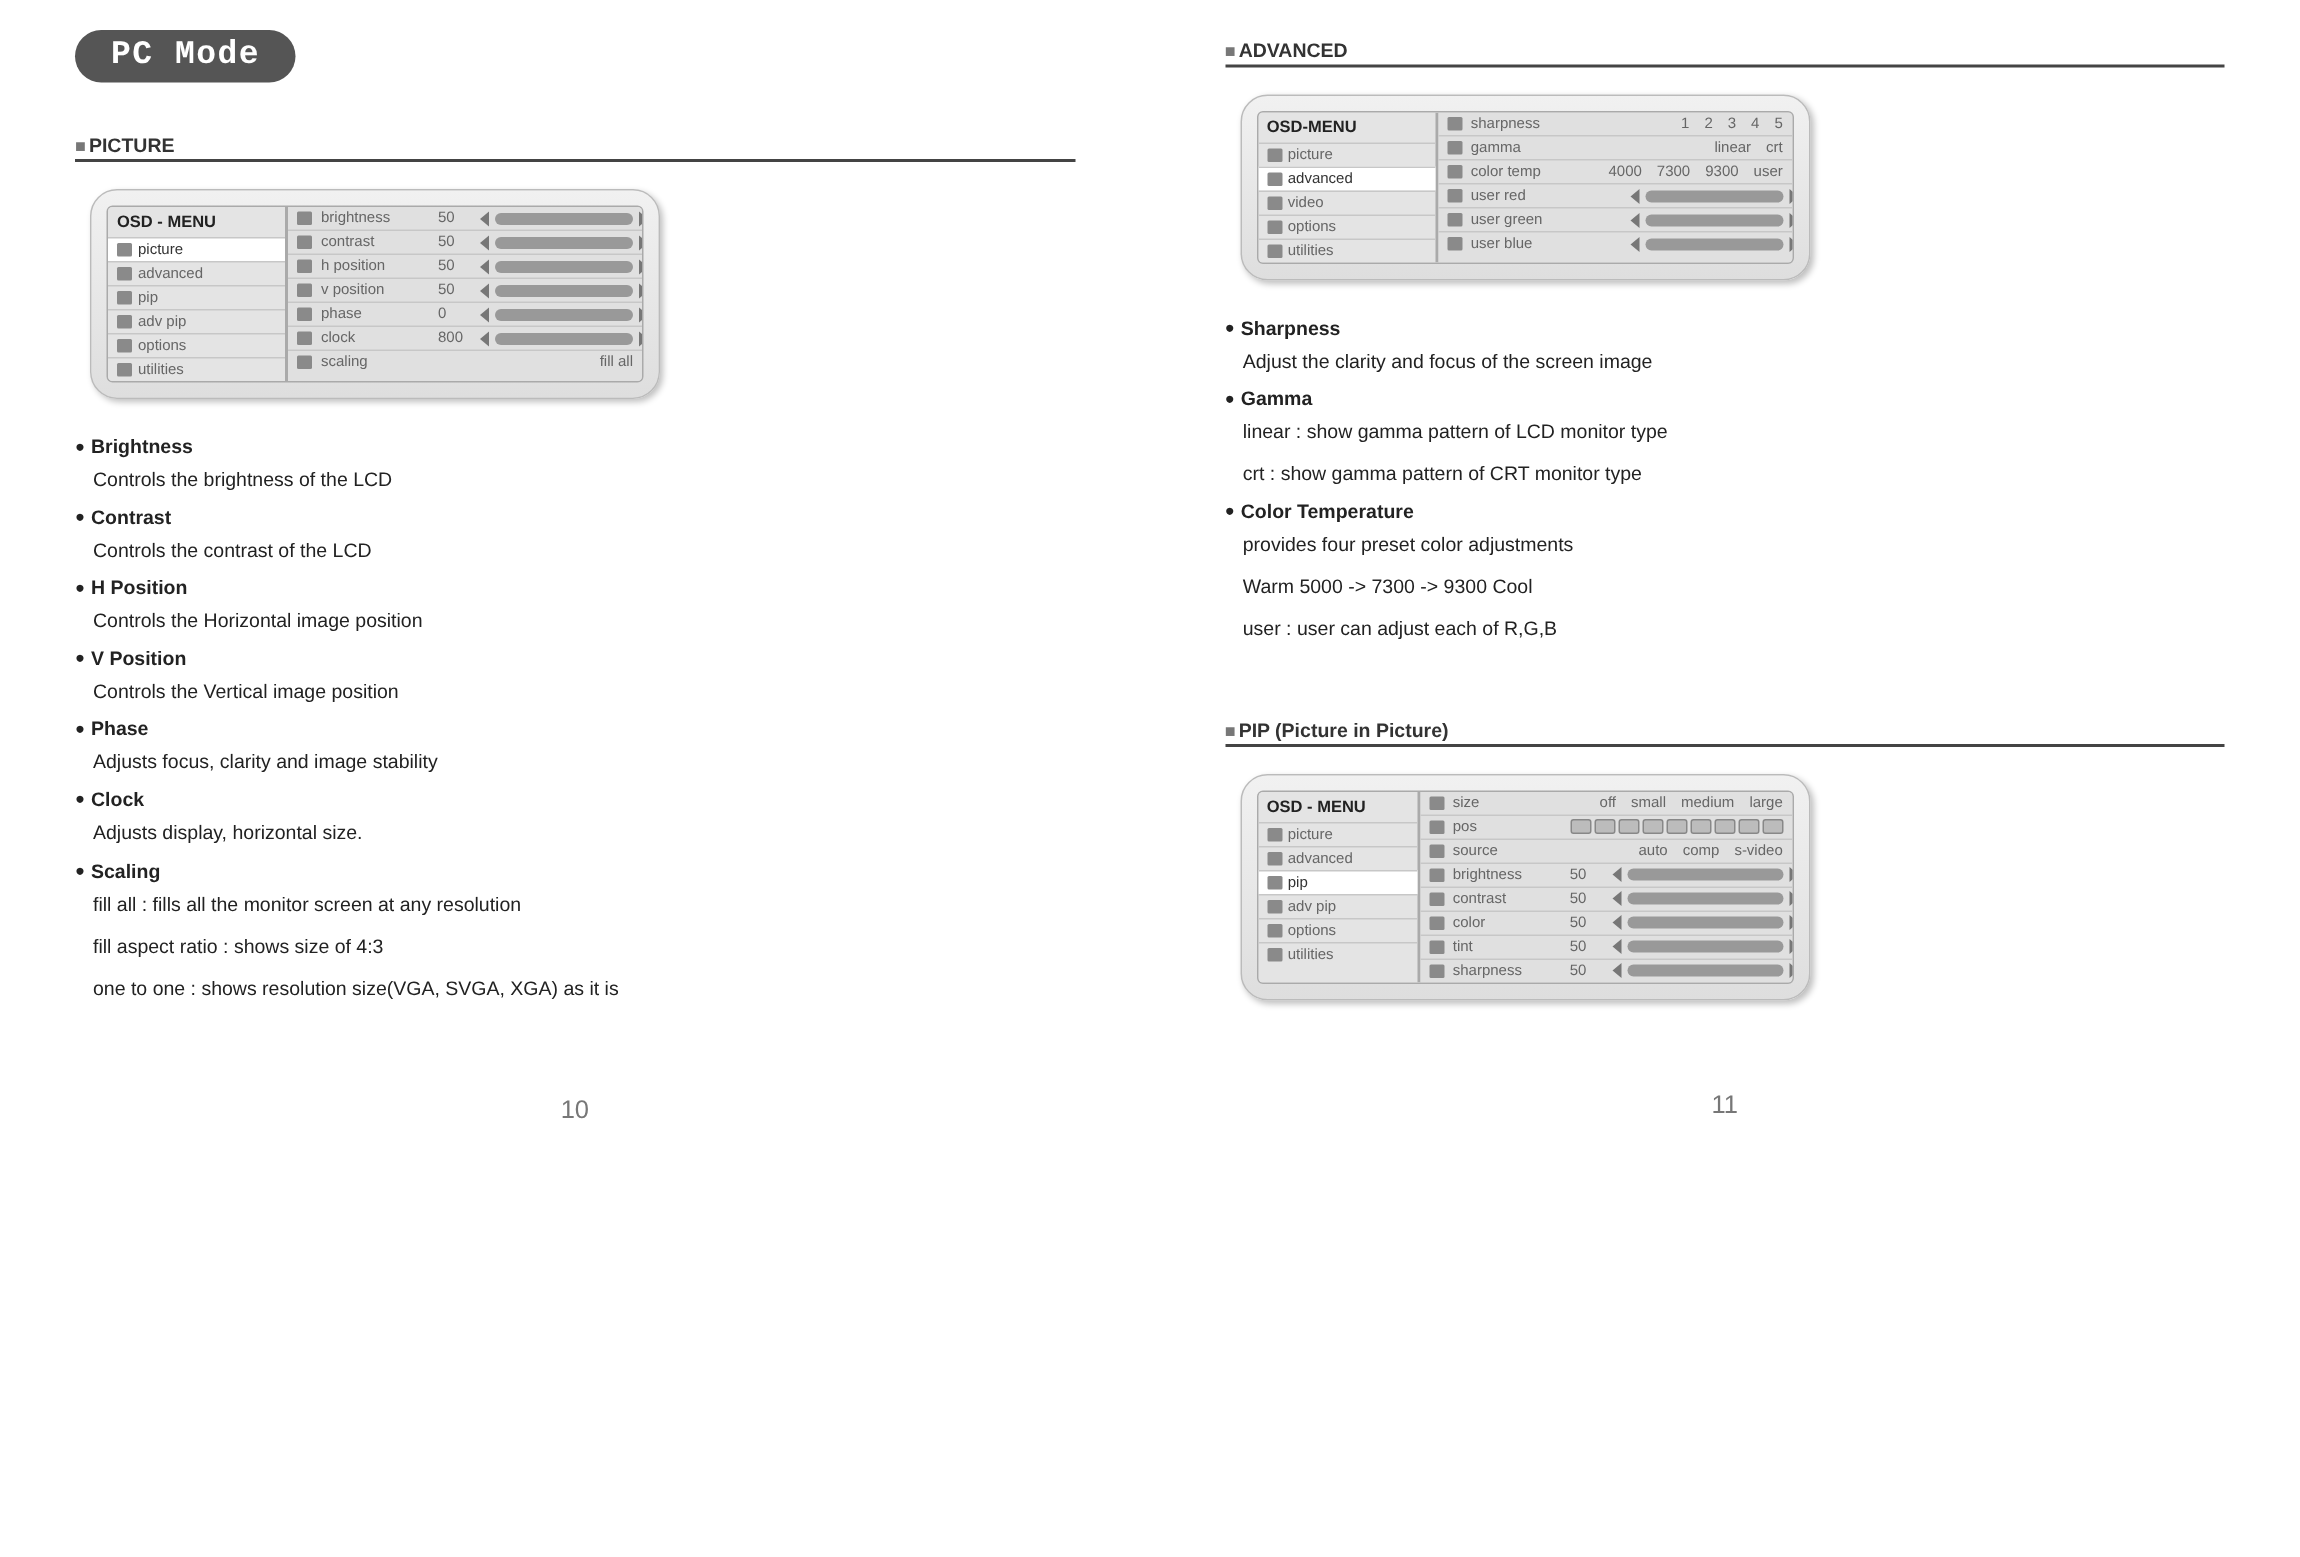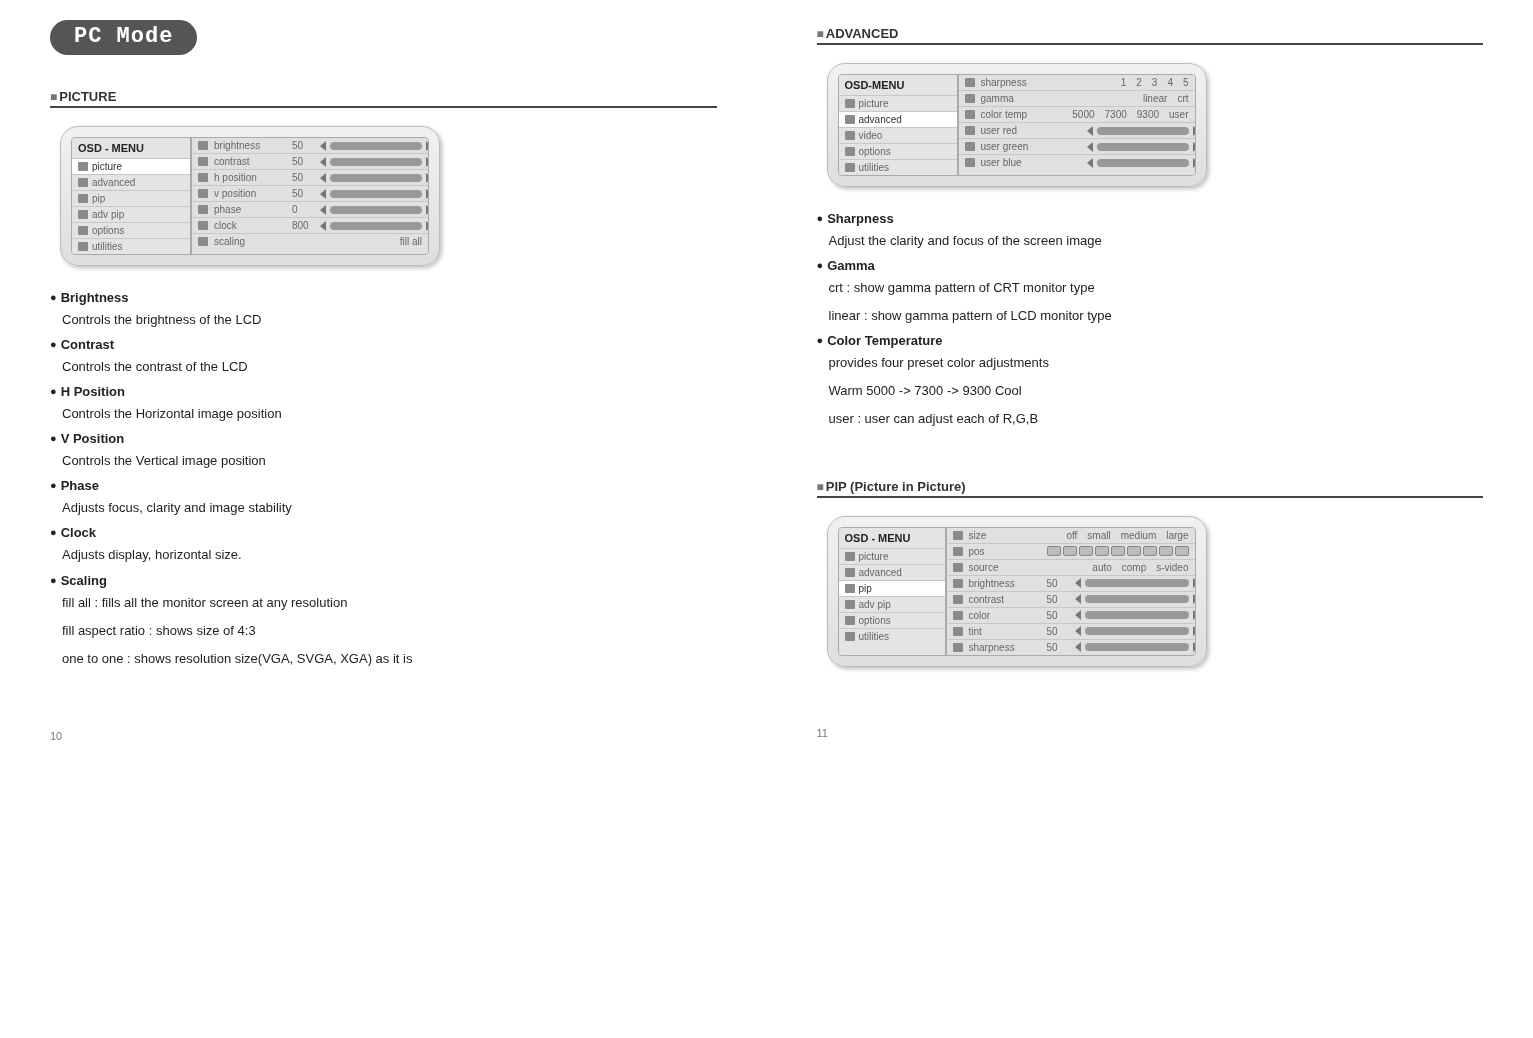--- a/index.html
+++ b/index.html
@@ -26,21 +26,21 @@
 .osd-row .bar::before,.osd-row .bar::after{content:"";position:absolute;top:-1px;width:0;height:0;border-top:5px solid transparent;border-bottom:5px solid transparent}
 .osd-row .bar::before{left:-10px;border-right:6px solid #777}
 .osd-row .bar::after{right:-10px;border-left:6px solid #777}
 .osd-row .opts{flex:1;display:flex;gap:10px;justify-content:flex-end;font-size:10px}
 .osd-row .boxes{flex:1;display:flex;gap:2px;justify-content:flex-start}
 .osd-row .boxes .bx{width:14px;height:10px;background:#bcbcbc;border:1px solid #888;border-radius:2px}
 .item-block{margin:6px 0 4px}
 .item-head{font-weight:bold;font-size:13px;margin:6px 0 4px}
 .item-head::before{content:"●";margin-right:4px;font-size:11px;color:#222;position:relative;top:-1px}
 .item-body{font-size:13px;margin:2px 0 6px 12px;line-height:1.7}
-.pagenum{text-align:left;color:#777;font-size:11px;margin-top:60px}
+.pagenum{text-align:center;color:#777;font-size:17px;margin-top:60px}
 .spacer-lg{height:36px}
 </style>
 </head>
 <body>
 
 <div class="pages">
 
   <div class="page">
     <div class="tab-badge">PC Mode</div>
 
@@ -204,21 +204,21 @@
               <span class="rl">gamma</span>
               <span class="opts">
                 <span>linear</span>
                 <span>crt</span>
               </span>
             </div>
             <div class="osd-row">
               <span class="ri"></span>
               <span class="rl">color temp</span>
               <span class="opts">
-                <span>5000</span>
+                <span>4000</span>
                 <span>7300</span>
                 <span>9300</span>
                 <span>user</span>
               </span>
             </div>
             <div class="osd-row">
               <span class="ri"></span>
               <span class="rl">user red</span>
               <span class="rv"></span>
               <span class="bar"></span>
@@ -239,22 +239,22 @@
       </div>
     </div>
 
     <div id="right-items-adv">
         <div class="item-block">
           <div class="item-head">Sharpness</div>
           <div class="item-body">Adjust the clarity and focus of the screen image</div>
         </div>
         <div class="item-block">
           <div class="item-head">Gamma</div>
+          <div class="item-body">linear : show gamma pattern of LCD monitor type</div>
           <div class="item-body">crt : show gamma pattern of CRT monitor type</div>
-          <div class="item-body">linear : show gamma pattern of LCD monitor type</div>
         </div>
         <div class="item-block">
           <div class="item-head">Color Temperature</div>
           <div class="item-body">provides four preset color adjustments</div>
           <div class="item-body">Warm 5000 -&gt; 7300 -&gt; 9300 Cool</div>
           <div class="item-body">user : user can adjust each of R,G,B</div>
         </div>
       </div>
 
     <div class="spacer-lg"></div>

